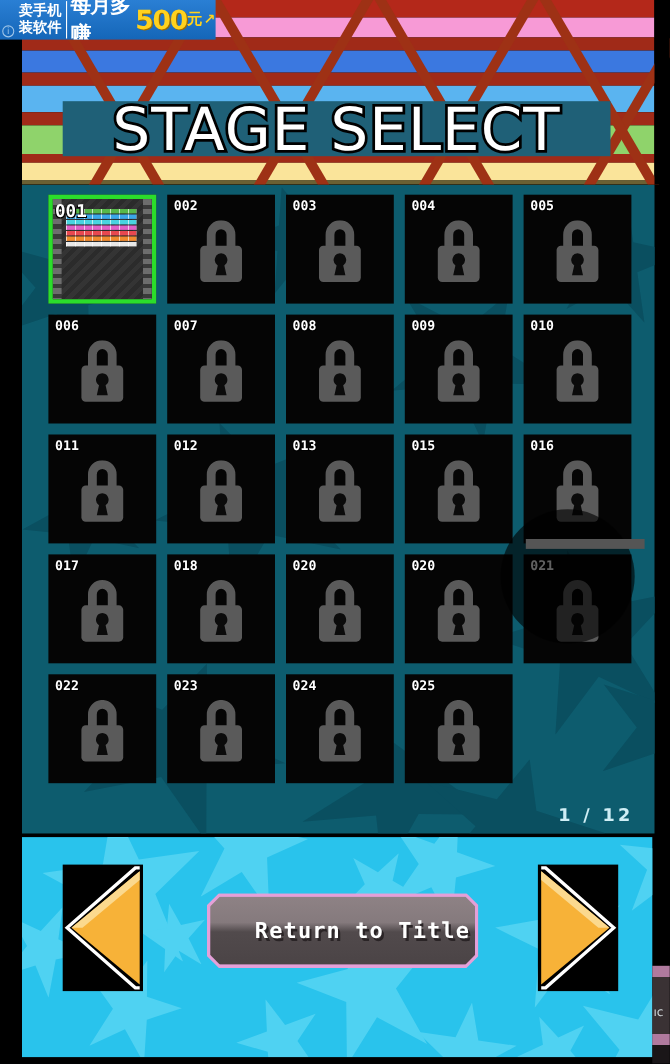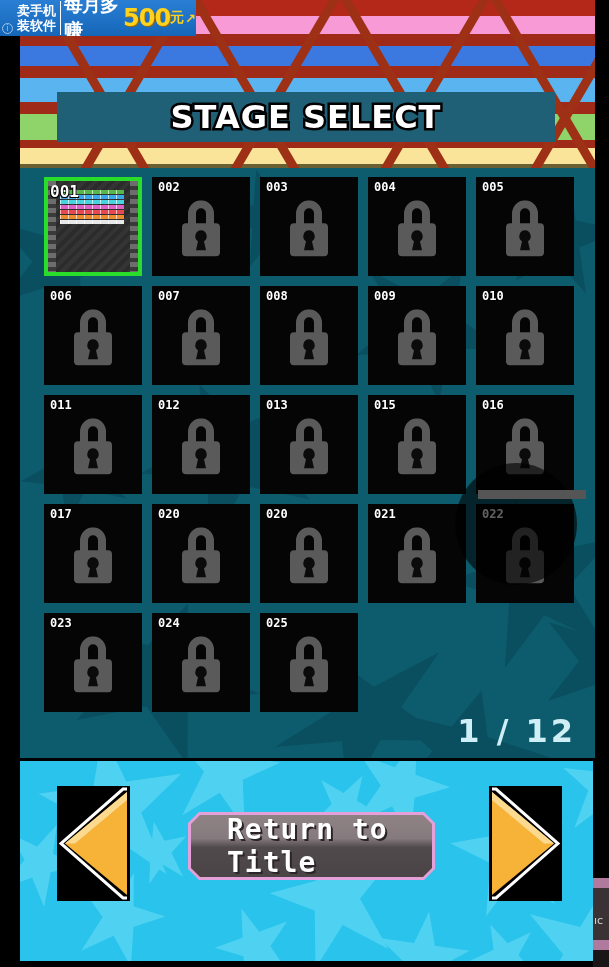--- a/index.html
+++ b/index.html
@@ -52,22 +52,22 @@
   .hdr-left-mask{ position:absolute; left:0; top:0; width:20px; height:168px; background:#000; z-index:9; }
   .hdr-right-mask{ position:absolute; right:0; top:0; width:14px; height:168px; background:#000; z-index:9; }
 
   .title-plate{
     position:absolute; left:57px; top:92px; width:498px; height:50px;
     background:#1f6077; z-index:8;
   }
   .title-text{
     position:absolute; left:57px; top:86px; width:498px; height:62px;
     z-index:10; display:flex; align-items:center; justify-content:center;
-    font-family:"DejaVu Sans", sans-serif; font-weight:bold;
-    font-size:32px; letter-spacing:1px; color:#ffffff;
+    font-family:"DejaVu Sans", sans-serif; font-weight:normal;
+    font-size:54px; letter-spacing:1px; color:#ffffff;
     -webkit-text-stroke:5px #000; paint-order:stroke fill;
     white-space:nowrap;
   }
 
   
   .grid-area{
     position:absolute; left:0; top:168px; width:609px; height:590px;
     background:#000; overflow:hidden;
   }
   .grid-bg{
@@ -116,21 +116,21 @@
   }
   .brick-row{ height:4px; width:100%; position:relative; }
   .brick-row::after{
     content:''; position:absolute; inset:0;
     background:repeating-linear-gradient(90deg,rgba(255,255,255,.65) 0 1px,rgba(0,0,0,0) 1px 8px);
   }
 
   
   .page-ind{
     position:absolute; right:33px; bottom:8px; z-index:7;
-    color:#cfeef5; font-size:32px; font-weight:bold;
+    color:#cfeef5; font-size:16px; font-weight:bold;
     font-family:"DejaVu Sans", sans-serif; letter-spacing:3px;
   }
 
   
   .circle-artifact{
     position:absolute; left:455px; top:295px; width:122px; height:122px;
     border-radius:50%; background:rgba(0,0,0,0.62); z-index:6; pointer-events:none;
   }
   .circle-bar{
     position:absolute; left:478px; top:322px; width:108px; height:9px;
@@ -161,21 +161,21 @@
     background:linear-gradient(180deg,#8e8285 0%,#857a7d 38%,#514a4c 52%,#4b4446 100%);
     display:flex; align-items:center; justify-content:center;
     clip-path:polygon(9px 0,232px 0,241px 9px,241px 53px,232px 62px,9px 62px,0 53px,0 9px);
   }
   .ret-outer{
     position:absolute; left:188px; top:812px; width:247px; height:68px;
     background:#e4a0d8; z-index:4;
     clip-path:polygon(11px 0,236px 0,247px 11px,247px 57px,236px 68px,11px 68px,0 57px,0 11px);
   }
   .ret-label{
-    color:#ffffff; font-size:28px; font-weight:bold;
+    color:#ffffff; font-size:20px; font-weight:bold;
     font-family:"DejaVu Sans Mono", monospace; letter-spacing:1px;
     text-shadow:2px 2px 0 #2a2426;
     padding-left:36px;
   }
 
   .corner-art{
     position:absolute; right:0; top:878px; width:16px; height:89px;
     background:linear-gradient(180deg,#b07a9e 0 10px,#3a3234 10px 62px,#b07a9e 62px 72px,#1a1618 72px 89px);
     z-index:70;
   }
@@ -385,20 +385,28 @@
             <path d="M26 30 A6 6 0 0 1 29 41 L31 50 L21 50 L23 41 A6 6 0 0 1 26 30 Z" fill="#0b0b0b"></path>
           </svg>
           <div class="tile-num">017</div>
         </div>
         <div class="tile">
           <svg class="lock" width="52" height="58" viewBox="0 0 52 58">
             <path d="M13 24 L13 13 A13 13 0 0 1 39 13 L39 24 L31 24 L31 13 A5 5 0 0 0 21 13 L21 24 Z" fill="#5a5a5a"></path>
             <rect x="7" y="23" width="38" height="33" rx="4" fill="#5a5a5a"></rect>
             <path d="M26 30 A6 6 0 0 1 29 41 L31 50 L21 50 L23 41 A6 6 0 0 1 26 30 Z" fill="#0b0b0b"></path>
           </svg>
+          <div class="tile-num">018</div>
+        </div>
+        <div class="tile">
+          <svg class="lock" width="52" height="58" viewBox="0 0 52 58">
+            <path d="M13 24 L13 13 A13 13 0 0 1 39 13 L39 24 L31 24 L31 13 A5 5 0 0 0 21 13 L21 24 Z" fill="#5a5a5a"></path>
+            <rect x="7" y="23" width="38" height="33" rx="4" fill="#5a5a5a"></rect>
+            <path d="M26 30 A6 6 0 0 1 29 41 L31 50 L21 50 L23 41 A6 6 0 0 1 26 30 Z" fill="#0b0b0b"></path>
+          </svg>
           <div class="tile-num">020</div>
         </div>
         <div class="tile">
           <svg class="lock" width="52" height="58" viewBox="0 0 52 58">
             <path d="M13 24 L13 13 A13 13 0 0 1 39 13 L39 24 L31 24 L31 13 A5 5 0 0 0 21 13 L21 24 Z" fill="#5a5a5a"></path>
             <rect x="7" y="23" width="38" height="33" rx="4" fill="#5a5a5a"></rect>
             <path d="M26 30 A6 6 0 0 1 29 41 L31 50 L21 50 L23 41 A6 6 0 0 1 26 30 Z" fill="#0b0b0b"></path>
           </svg>
           <div class="tile-num">020</div>
         </div>

